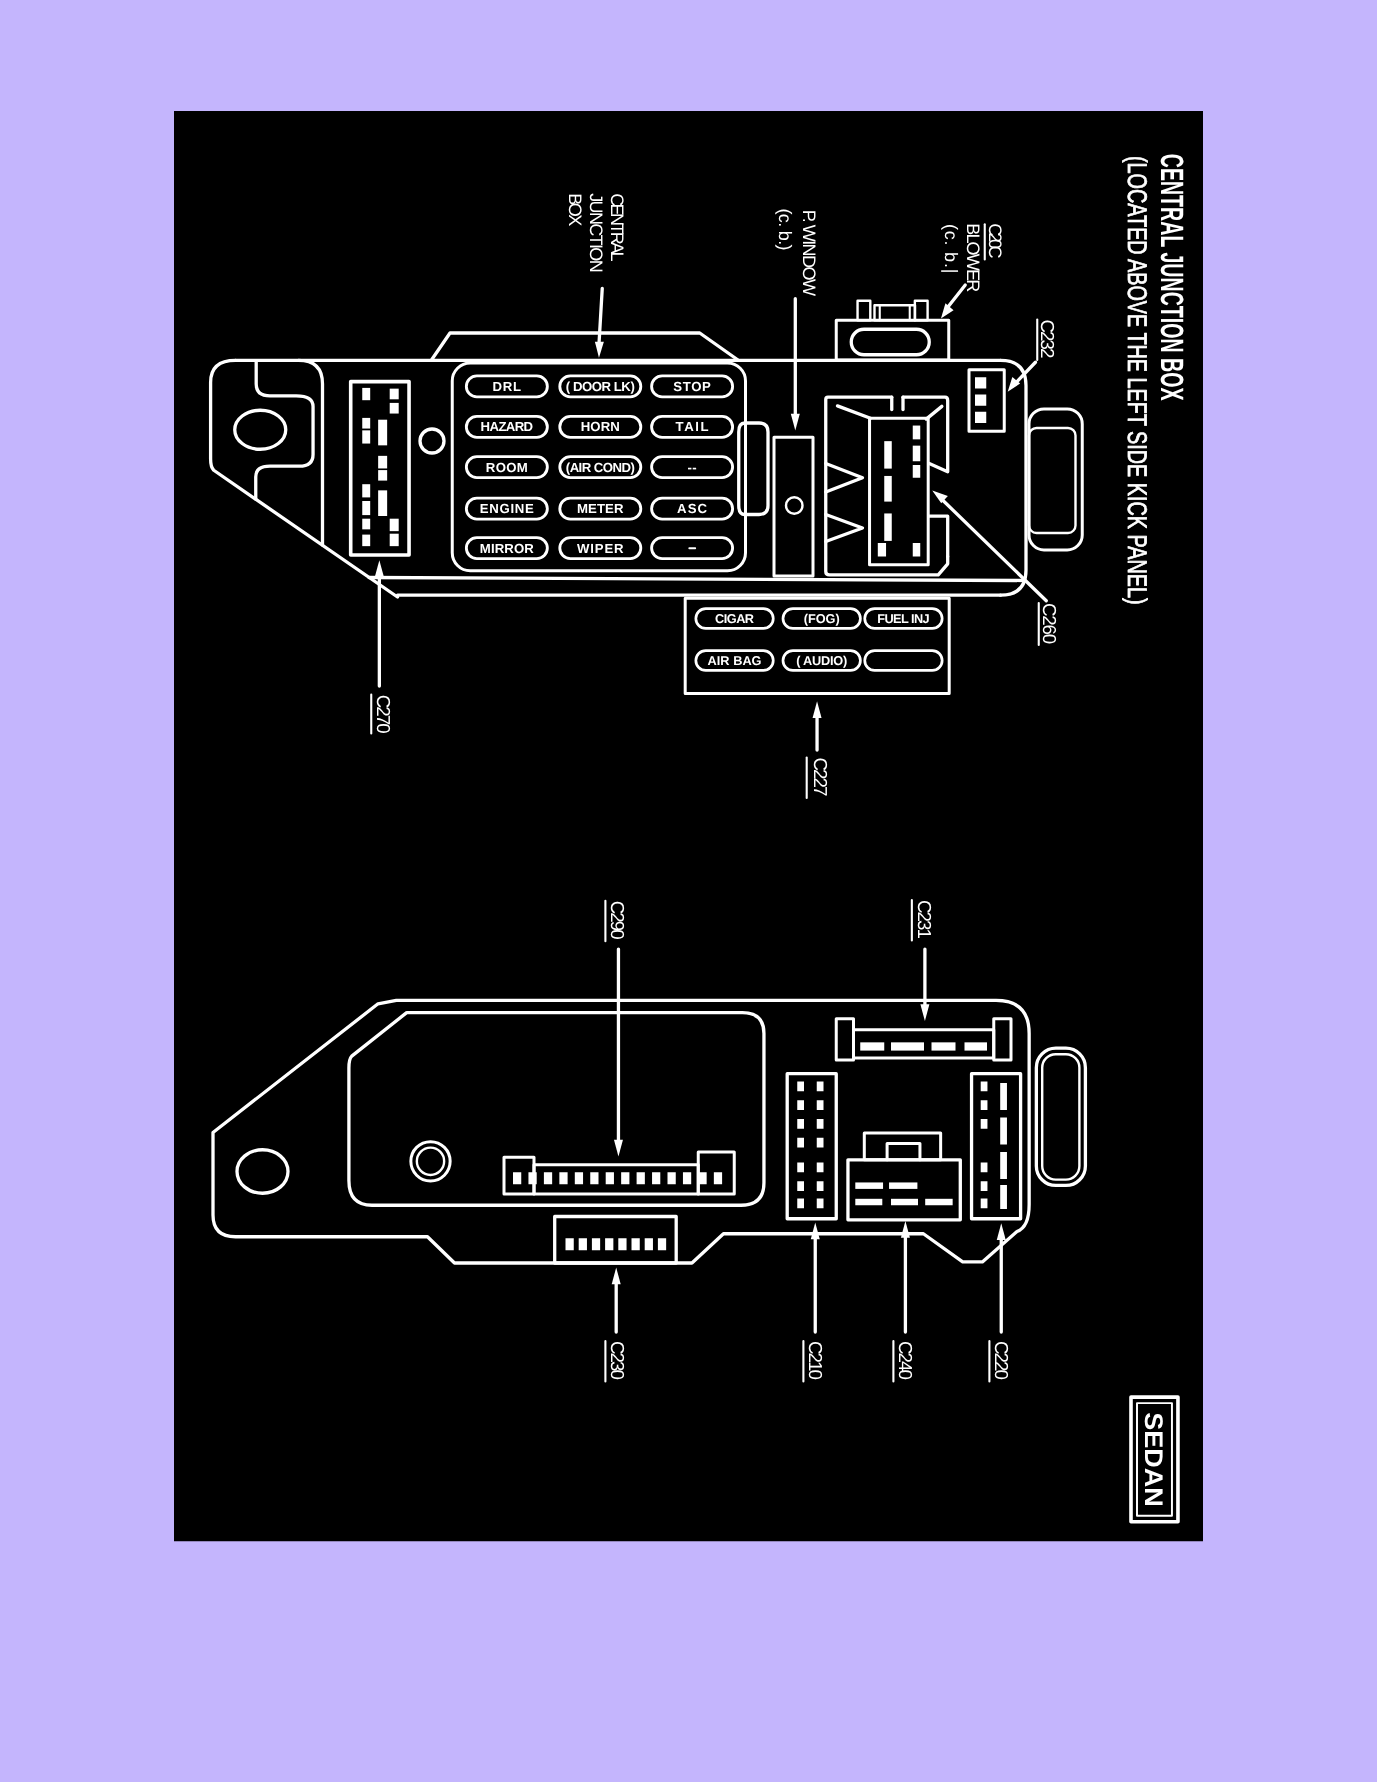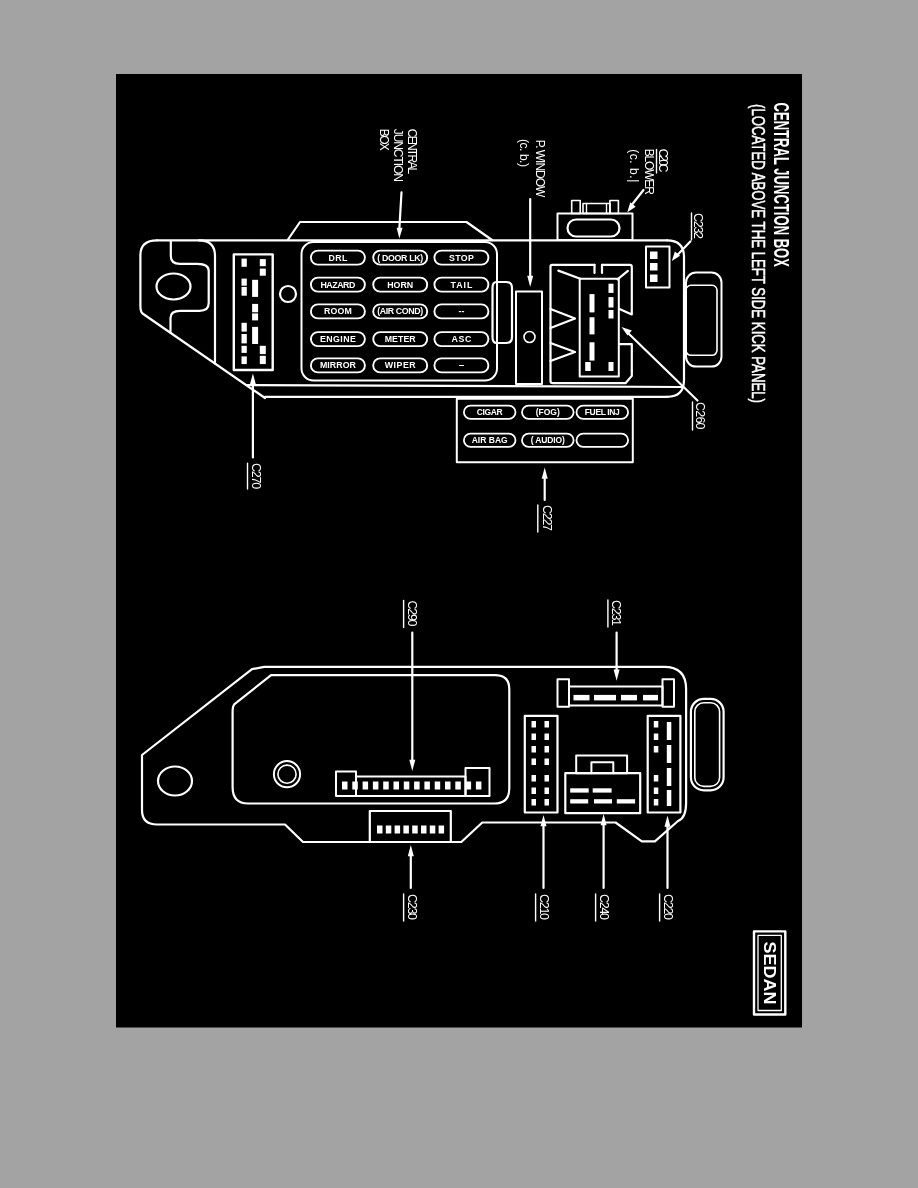--- a/index.html
+++ b/index.html
@@ -1,15 +1,15 @@
 <!DOCTYPE html>
 <html><head><meta charset="utf-8"><title>CJB</title>
 <style>
 html,body{margin:0;padding:0;background:#fff;}
-.page{position:relative;width:918px;height:1188px;background:#a3a3a3;overflow:hidden;font-family:"Liberation Sans",sans-serif;}
+.page{position:relative;width:918px;height:1188px;background:#c4b5fd;overflow:hidden;font-family:"Liberation Sans",sans-serif;}
 text{font-family:"Liberation Sans",sans-serif;fill:#fff;}
 </style></head>
 <body>
 <div class="page">
 <svg width="918" height="1188" viewBox="0 0 918 1188" shape-rendering="auto">
 
 <rect x="116" y="74" width="686" height="953.5" fill="#000"></rect>
 <g stroke="#fff" stroke-width="2.2" fill="none" stroke-linecap="round" stroke-linejoin="round">
 
 <path d="M157,240.3 H667"></path>

